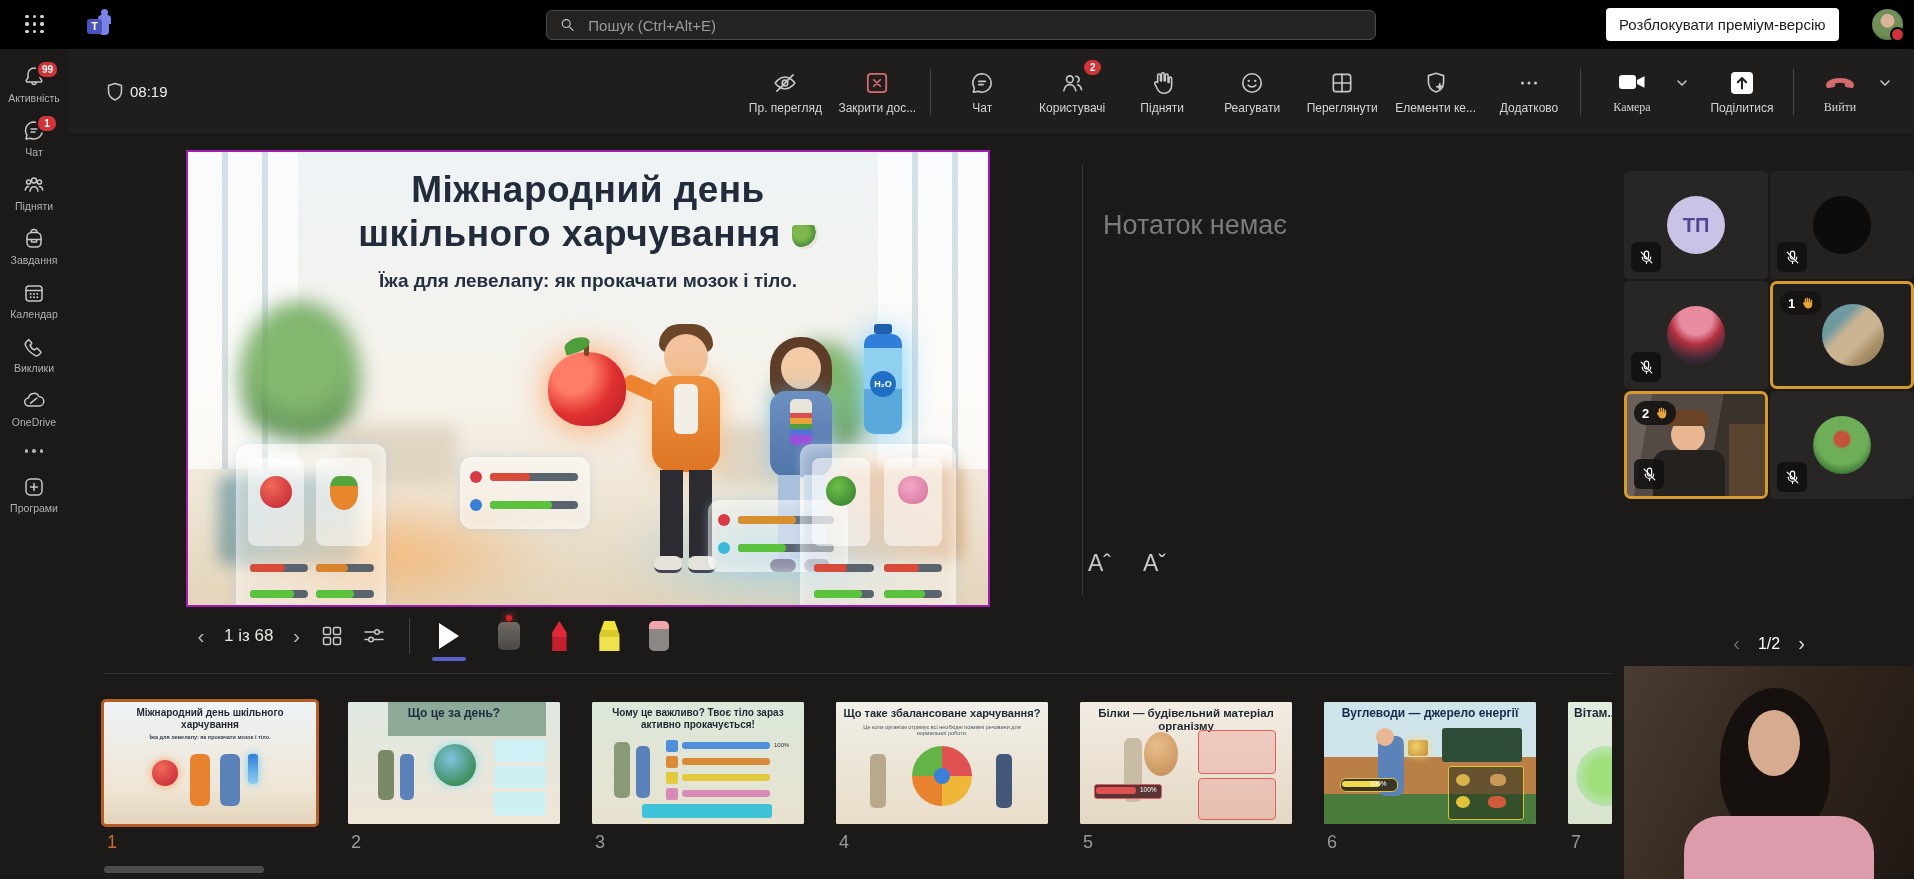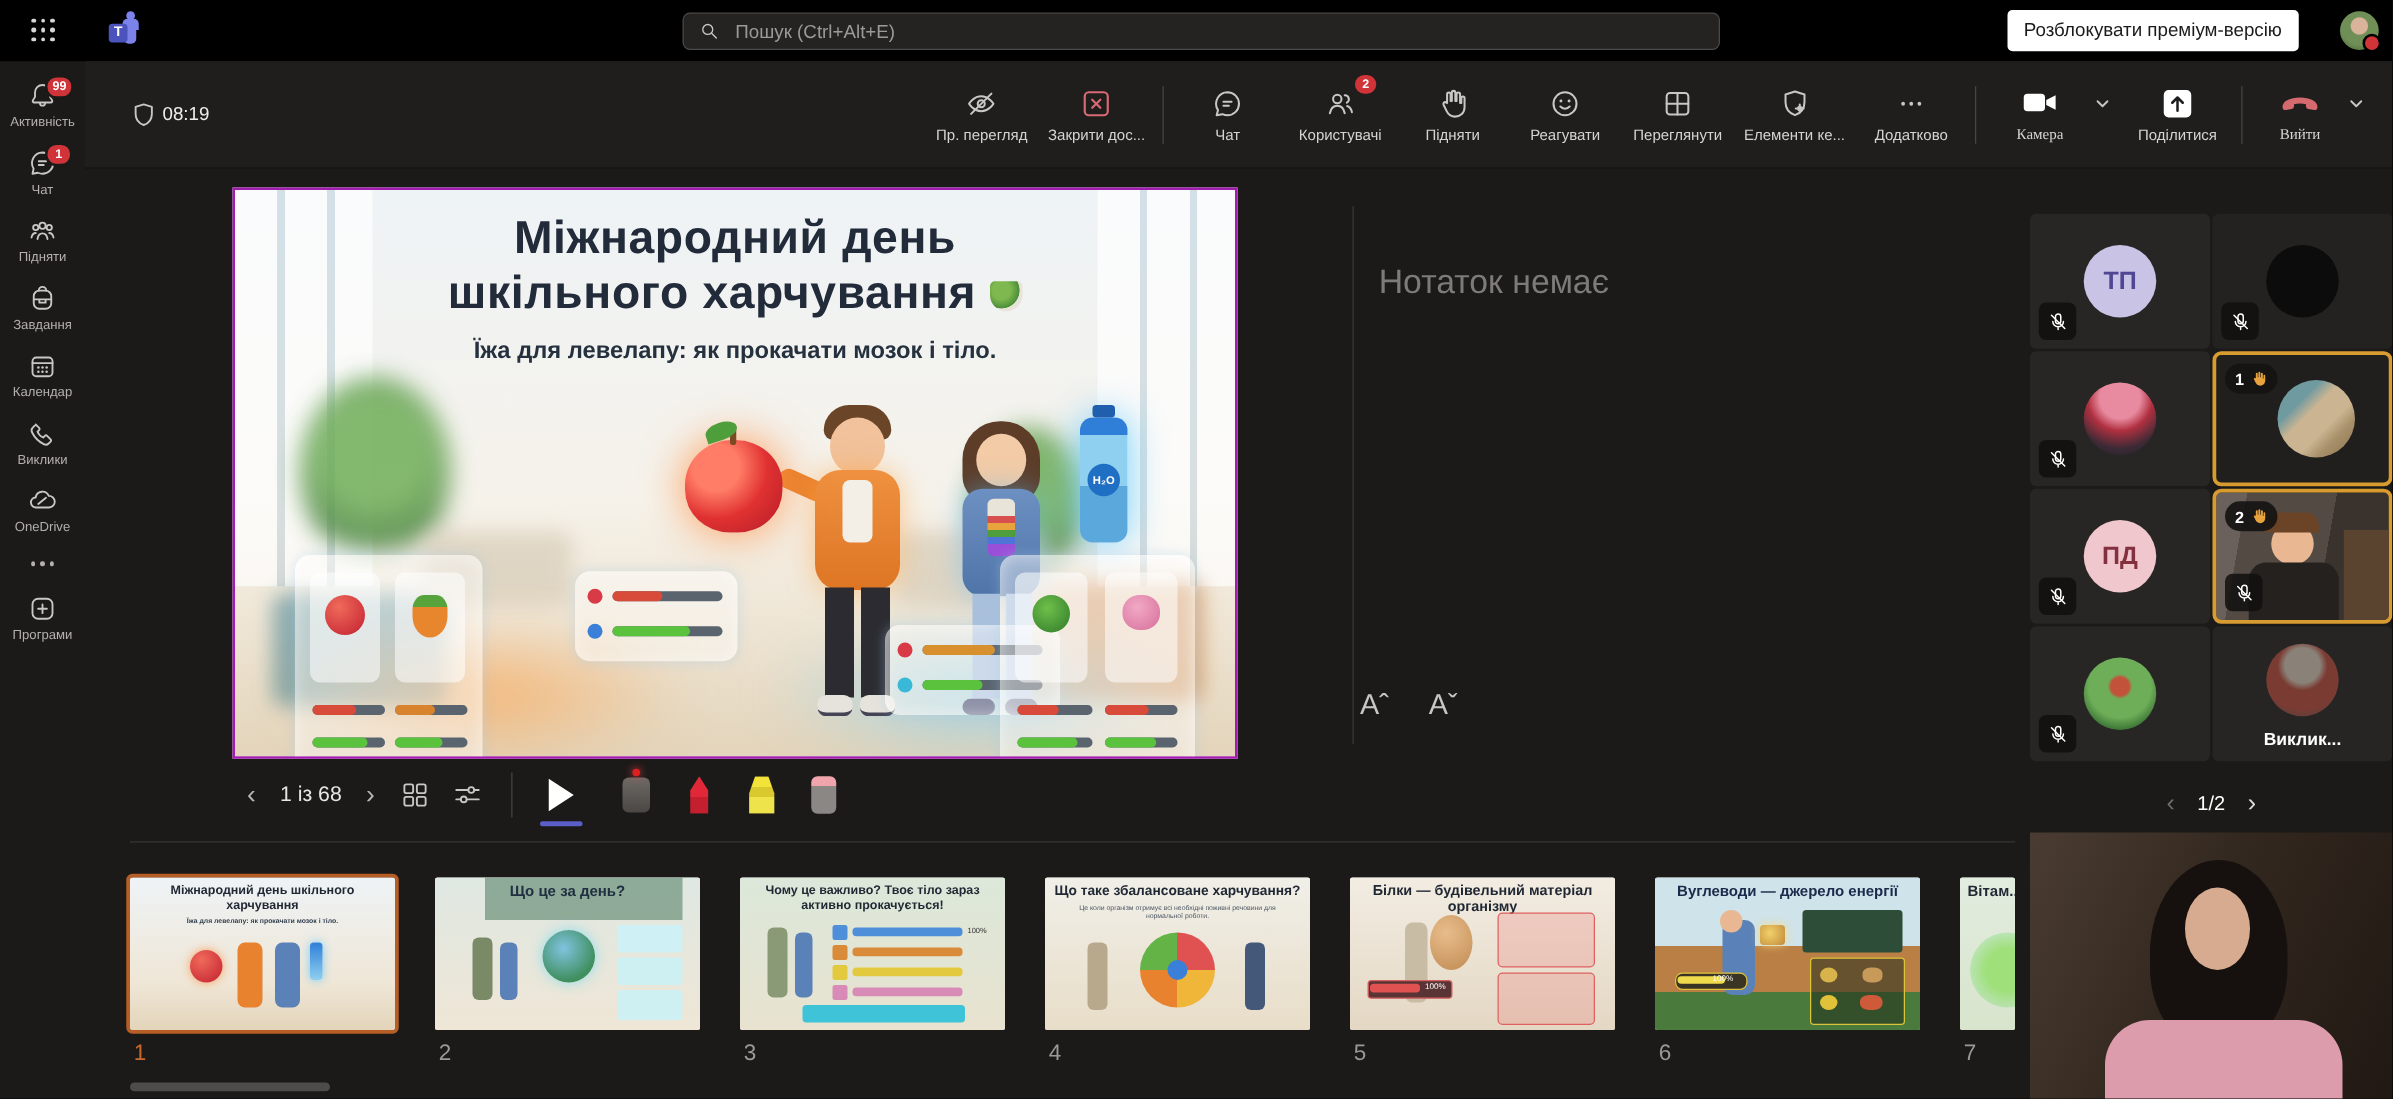--- a/index.html
+++ b/index.html
@@ -591,30 +591,20 @@
     </div>
     <div class="ptile raised" style="background:#201f1e;">
       <span class="handbadge">
         <span>1</span>
         <svg width="14" height="14" viewBox="0 0 24 24">
             <path d="M8 11V5a1.3 1.3 0 0 1 2.6 0v5h.9V3.8a1.3 1.3 0 0 1 2.6 0V10h.9V5a1.3 1.3 0 0 1 2.6 0v6.5h.9V7.8a1.2 1.2 0 0 1 2.4 0v6.7c0 4.2-3.1 7-7 7-3 0-5-1.4-6.3-4.2l-2.2-4.6c-.4-.9.2-1.9 1.2-1.9.5 0 1 .2 1.3.7z" fill="#e8a33d"></path>
           </svg>
       </span>
       <div class="pavatar" style="left:58%;width:62px;height:62px;background:linear-gradient(135deg,#6f9aa0 0 28%,#cbb491 42% 62%,#a8906a 75%,#8a744f 100%);"></div>
     </div>
-    <div class="ptile">
-      <div class="pavatar" style="background:#efc7cd;color:#83303f;">ПД</div>
-      <span class="micoff">
-          <svg width="17" height="17" viewBox="0 0 24 24" fill="none" stroke="#fff" stroke-width="1.7" stroke-linecap="round">
-            <rect x="9" y="3" width="6" height="11" rx="3"></rect>
-            <path d="M6 11.5a6 6 0 0 0 12 0M12 17.5v3"></path>
-            <line x1="4.5" y1="4.5" x2="19.5" y2="19.5"></line>
-          </svg>
-        </span>
-    </div>
     <div class="ptile raised" style="background:linear-gradient(100deg,#6b615c 0 16%,#544a44 16% 62%,#3a322c 62%);">
       <span class="handbadge">
         <span>2</span>
         <svg width="14" height="14" viewBox="0 0 24 24">
             <path d="M8 11V5a1.3 1.3 0 0 1 2.6 0v5h.9V3.8a1.3 1.3 0 0 1 2.6 0V10h.9V5a1.3 1.3 0 0 1 2.6 0v6.5h.9V7.8a1.2 1.2 0 0 1 2.4 0v6.7c0 4.2-3.1 7-7 7-3 0-5-1.4-6.3-4.2l-2.2-4.6c-.4-.9.2-1.9 1.2-1.9.5 0 1 .2 1.3.7z" fill="#e8a33d"></path>
           </svg>
       </span>
       <div style="position:absolute;left:44px;top:24px;width:34px;height:34px;border-radius:50%;background:#e9b893;"></div>
       <div style="position:absolute;left:40px;top:16px;width:42px;height:16px;border-radius:10px 10px 0 0;background:#6b4326;"></div>
       <div style="position:absolute;left:26px;top:56px;width:72px;height:46px;border-radius:14px 14px 0 0;background:#24211f;"></div>
@@ -629,24 +619,20 @@
     </div>
     <div class="ptile">
       <div class="pavatar" style="background:radial-gradient(circle at 50% 40%,#c2533a 0 16%,#6fae58 22% 55%,#3f7a38 75%,#2c5a2a 100%);"></div>
       <span class="micoff">
           <svg width="17" height="17" viewBox="0 0 24 24" fill="none" stroke="#fff" stroke-width="1.7" stroke-linecap="round">
             <rect x="9" y="3" width="6" height="11" rx="3"></rect>
             <path d="M6 11.5a6 6 0 0 0 12 0M12 17.5v3"></path>
             <line x1="4.5" y1="4.5" x2="19.5" y2="19.5"></line>
           </svg>
         </span>
-    </div>
-    <div class="ptile" style="background:#262524;">
-      <div class="pavatar" style="top:40%;background:radial-gradient(circle at 50% 30%,#8a8278 0 28%,#7a3b33 40% 70%,#4a4440 100%);"></div>
-      <span class="pname">Виклик...</span>
     </div>
   </div>
   <div class="pager">
     <span class="pg-prev">‹</span>
     <span class="pg-num">1/2</span>
     <span class="pg-next">›</span>
   </div>
 
   <div class="webcam">
     <div class="hair"></div>

